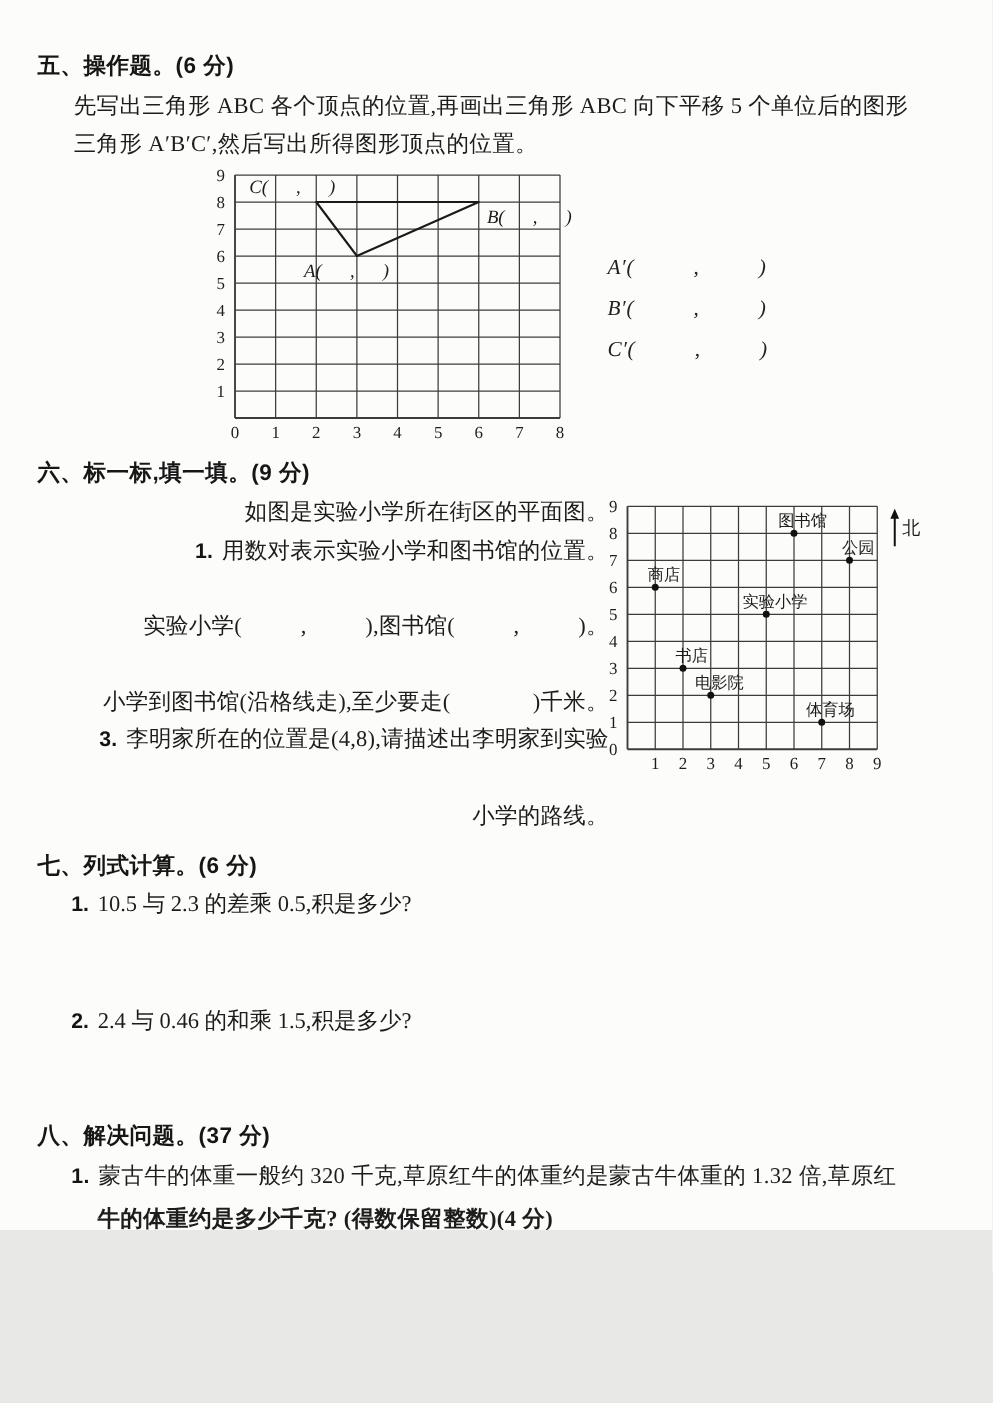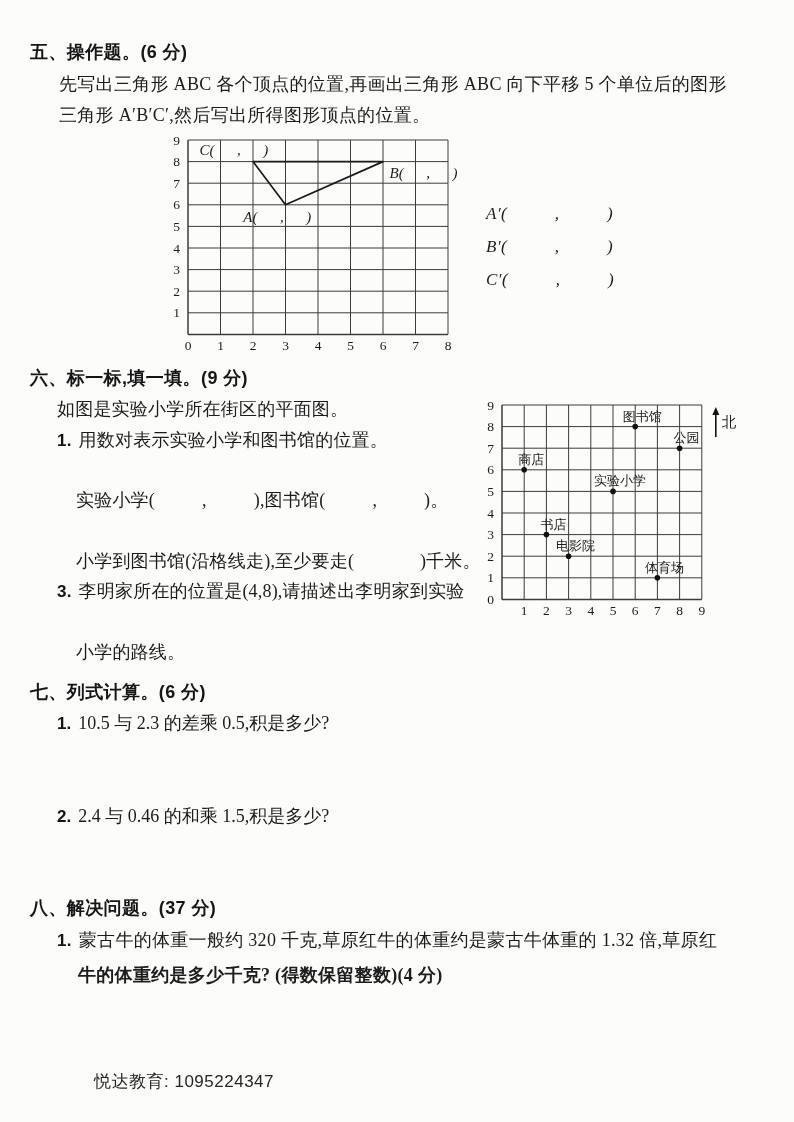--- a/index.html
+++ b/index.html
@@ -1,17 +1,17 @@
 <!DOCTYPE html>
 <html><head>
 <meta charset="utf-8">
 <style>
   html,body{margin:0;padding:0;background:#e8e8e6;}
   .page{
-    position:relative;width:794px;height:1122px;margin:0 auto;
+    position:relative;width:794px;height:984px;margin:0 auto;
     background:#fcfcfa;color:#1c1c1c;overflow:hidden;
     font-family:"Liberation Serif",serif;
   }
   .sec-title{
     position:absolute;left:30px;
     font-family:"Liberation Sans",sans-serif;font-weight:700;
     font-size:18px;letter-spacing:.4px;white-space:pre;color:#161616;
   }
   .body-line{
     position:absolute;font-size:18px;letter-spacing:.3px;white-space:pre;color:#1d1d1d;text-align:right;
@@ -24,21 +24,21 @@
   
   #grid1-svg{position:absolute;left:165px;top:134px;}
   #prime-answers{position:absolute;left:486px;top:197px;}
   .ans-row{
     height:33px;line-height:33px;
     font-family:"Liberation Serif",serif;font-style:italic;
     font-size:17px;white-space:pre;letter-spacing:.5px;color:#222;
   }
   
   #s6col{position:absolute;left:57px;top:394px;width:430px;}
-  #s6col .line{height:30.6px;line-height:30.6px;font-size:18px;letter-spacing:.2px;white-space:pre;}
+  #s6col .line{height:30.6px;line-height:30.6px;font-size:18px;letter-spacing:.2px;white-space:pre;text-align:right;}
   #s6col .indent{padding-left:19px;margin-top:30px;}
   #map-svg{position:absolute;left:478px;top:397px;}
   
   .s7q{position:absolute;left:57px;font-size:18px;}
   #s7q1{top:711px;}
   #s7q2{top:804px;}
   
   #s8l1{left:57px;top:928px;}
   #s8l2{left:78px;top:963px;font-weight:bold;}
   .footer{

